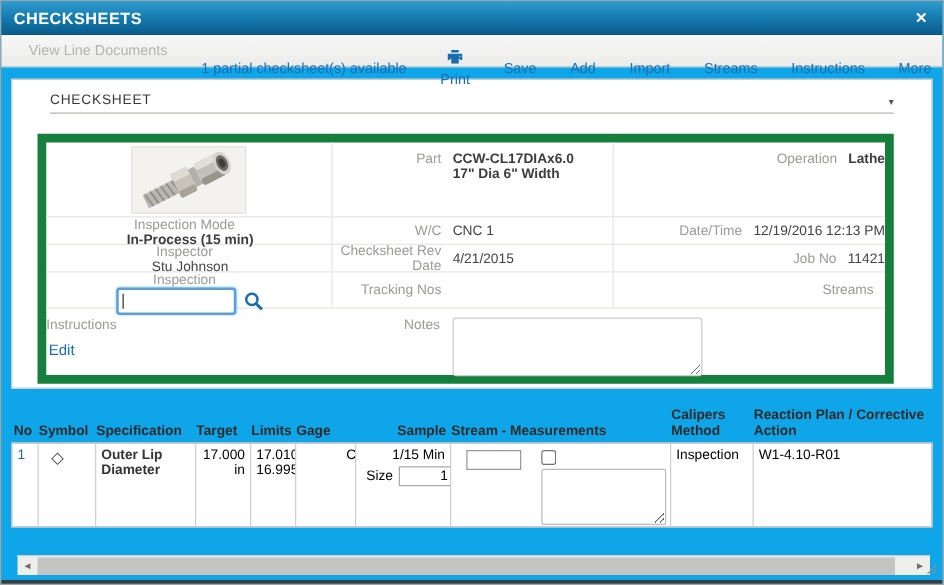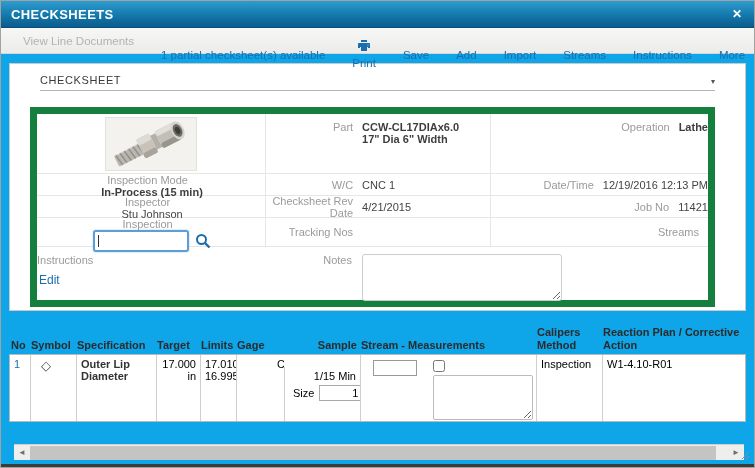--- a/index.html
+++ b/index.html
@@ -118,21 +118,21 @@
   .ghead .hcell { font-weight: bold; color: #2b2b2b; line-height: 1.15; padding: 0 2px; }
   .grow {
     display: flex; background: #fff;
     border: 1px solid #b9b9b7;
     height: 68px;
   }
   .gcell { border-left: 1px solid #cfcfcd; padding: 3px 4px; overflow: hidden; }
   .gcell:first-child { border-left: none; }
   .w-no { width: 20px; } .w-sym { width: 46px; } .w-spec { width: 80px; }
   .w-targ { width: 44px; } .w-lim { width: 36px; } .w-gage { width: 48px; padding-left: 40px; }
-  .w-samp { width: 76px; margin-top: 12px; } .w-str { width: 176px; } .w-ctrl { width: 66px; }
+  .w-samp { width: 76px; } .w-str { width: 176px; } .w-ctrl { width: 66px; }
   .w-react { flex: 1; }
   .t-right { text-align: right; }
   .no-val { color: #1b6eae; }
   .sym-val { font-size: 13px; color: #444; padding-left: 10px; }
   .spec-val { font-weight: bold; color: #333; }
   .size-row { display: flex; align-items: center; margin-top: 3px; padding-left: 4px; gap: 5px; }
   .size-input {
     width: 42px; height: 16px; border: 1px solid #aaa;
     font-size: 11px; text-align: right; padding-right: 2px;
   }

